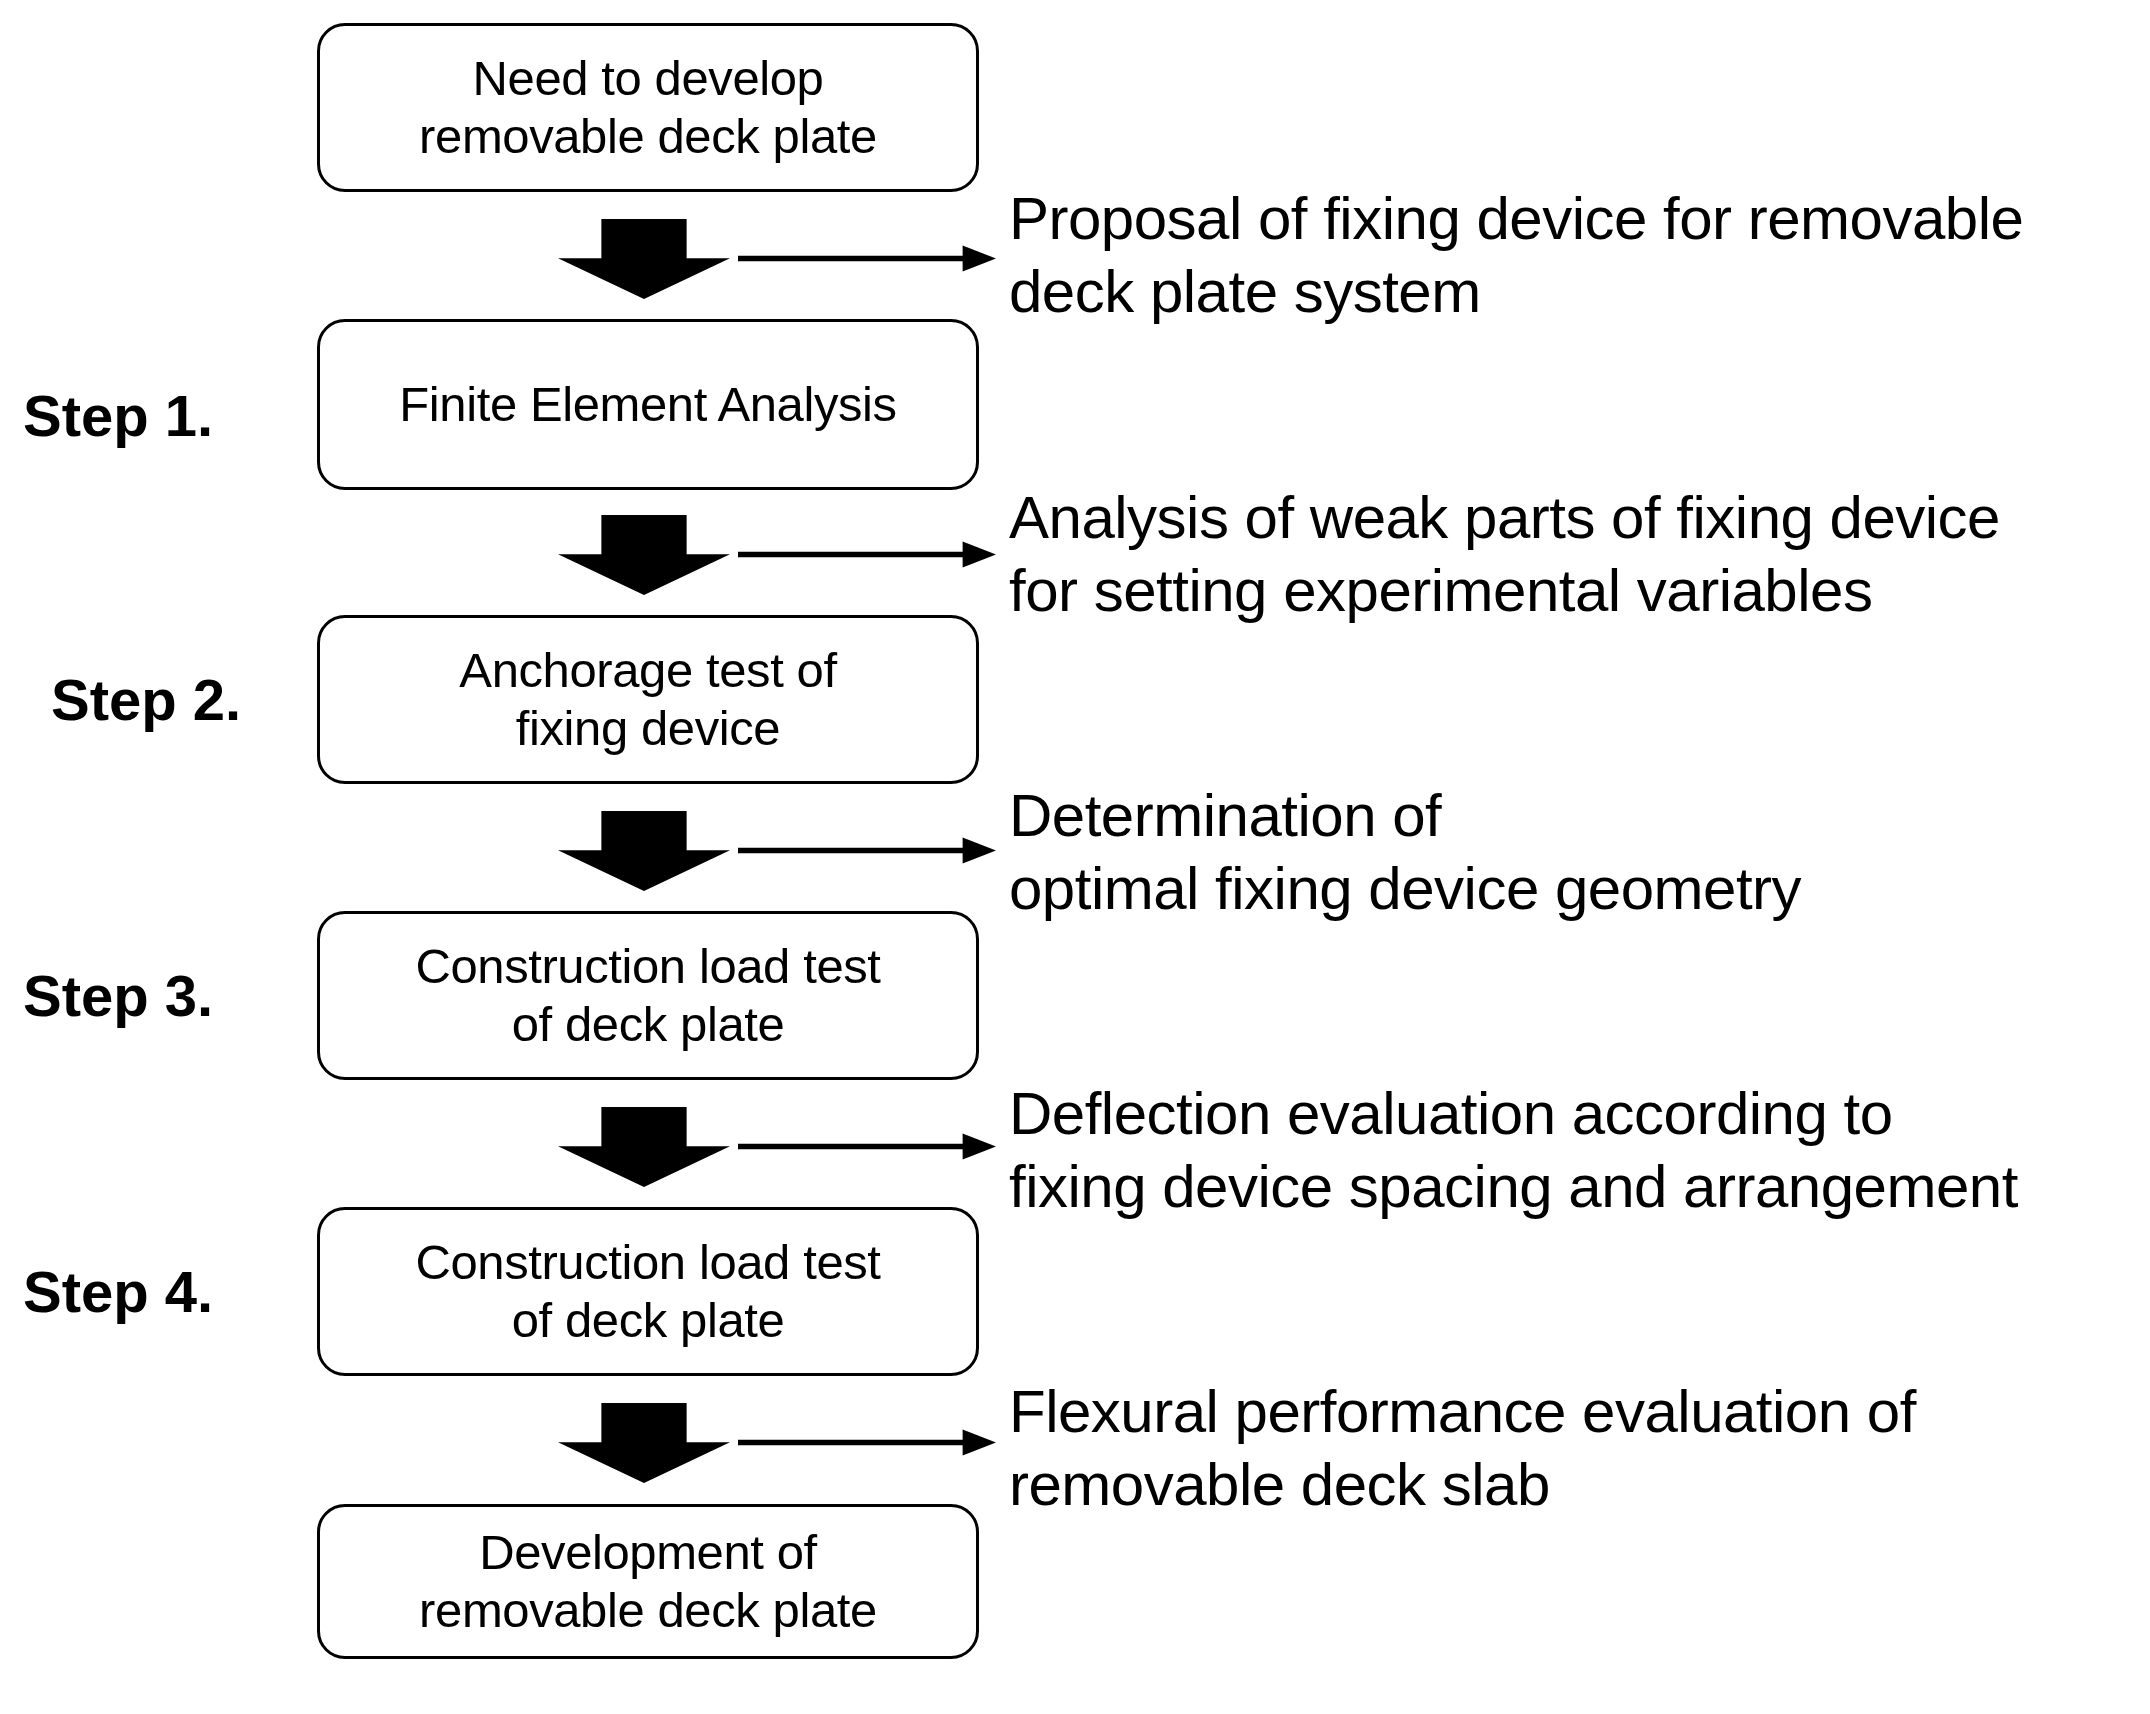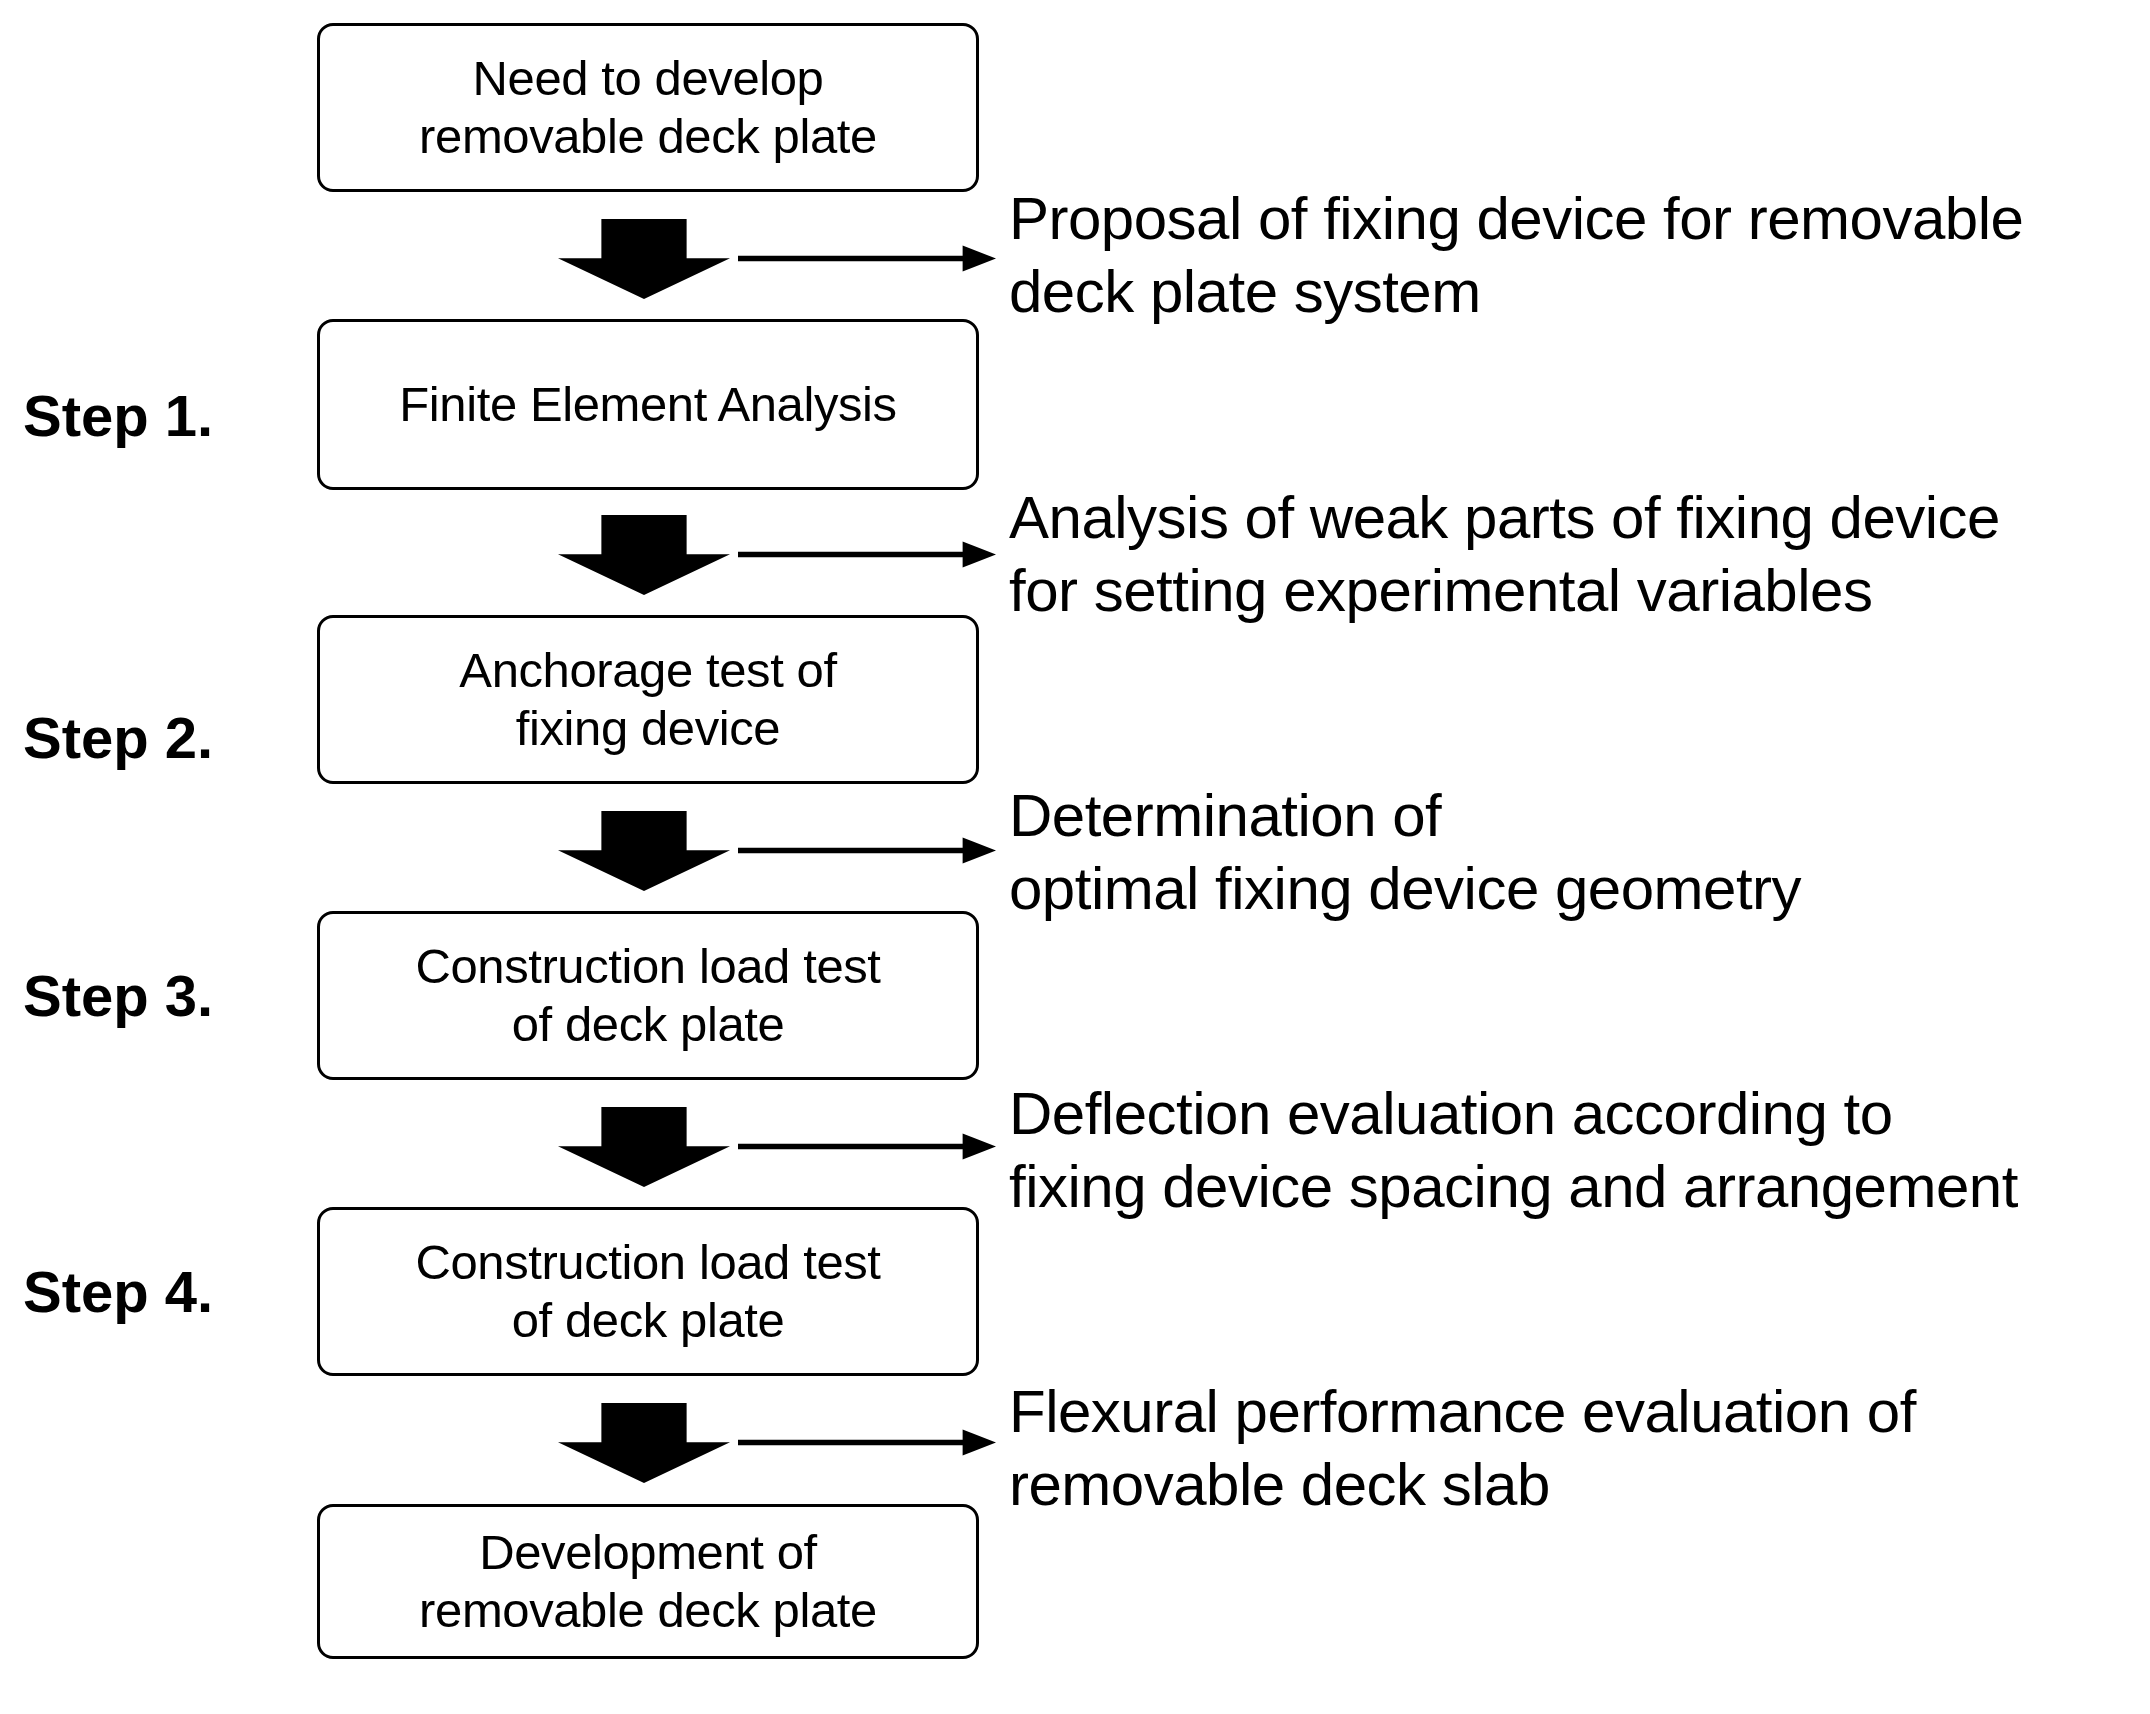--- a/index.html
+++ b/index.html
@@ -18,21 +18,21 @@
     background: #ffffff;
     overflow: hidden;
   }
 
   
   .node-box {
     position: absolute;
     left: 317px;
     width: 662px;
     border: 3.8px solid #000000;
-    border-radius: 16px;
+    border-radius: 28px;
     background: #ffffff;
     box-sizing: border-box;
     display: flex;
     align-items: center;
     justify-content: center;
     text-align: center;
   }
   .node-label {
     font-size: 49px;
     line-height: 1.17;
@@ -114,21 +114,21 @@
     <div class="node-label">Construction load test
 of deck plate</div>
   </div>
 
   <div class="node-box" style="top:1504px;height:155px;">
     <div class="node-label">Development of
 removable deck plate</div>
   </div>
 
   <div class="step-label" style="top:370px;margin-top:12px;">Step 1.</div>
-  <div class="step-label" style="top:704px;">Step 2.</div>
+  <div class="step-label" style="top:666px;margin-left:28px;">Step 2.</div>
   <div class="step-label" style="top:962px;">Step 3.</div>
   <div class="step-label" style="top:1258px;">Step 4.</div>
 
   <div class="down-arrow" style="left:558px;top:219px;">
     <svg viewBox="0 0 226 106" preserveAspectRatio="none">
       <polygon points="57,0 169,0 169,52 226,52 113,106 0,52 57,52" fill="#000000"></polygon>
     </svg>
   </div>
   <div class="side-arrow" style="left:738px;top:238px;">
     <svg viewBox="0 0 340 54" preserveAspectRatio="none">

